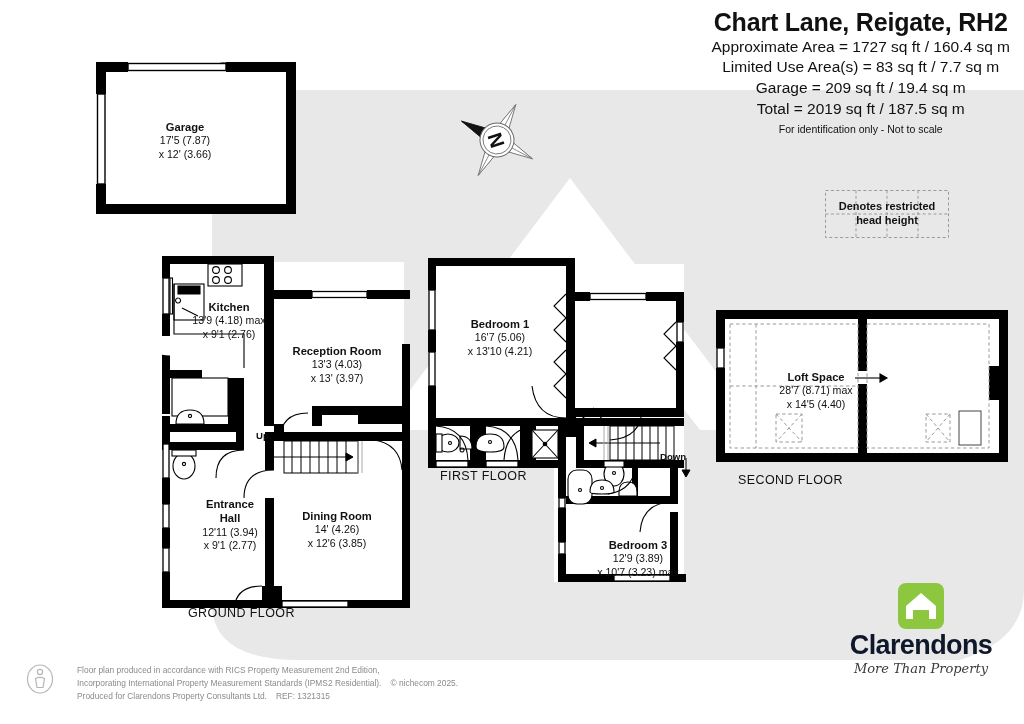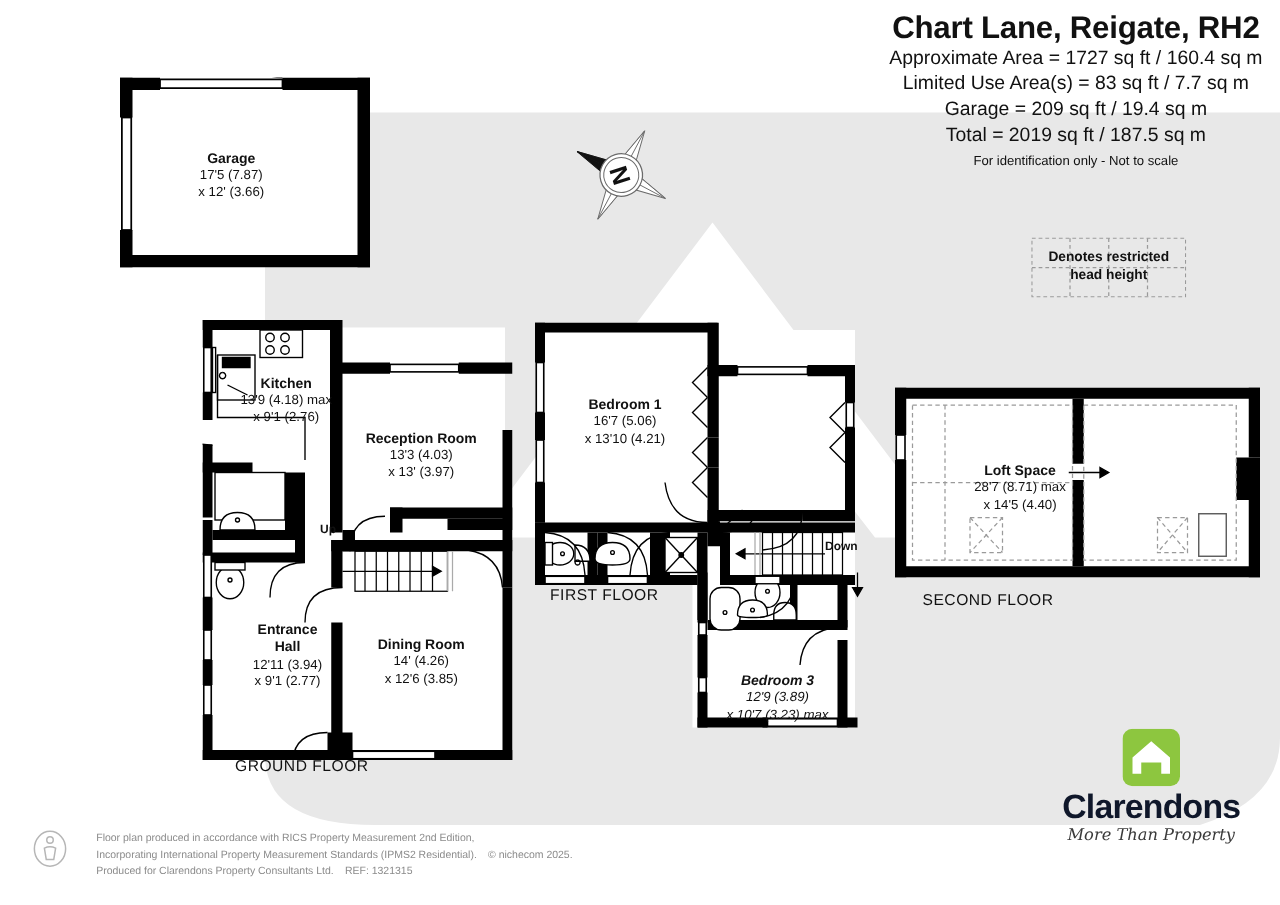--- a/index.html
+++ b/index.html
@@ -278,21 +278,21 @@
     <div class="dim">12'11 (3.94)</div>
     <div class="dim">x 9'1 (2.77)</div>
   </div>
 
   <div class="roomLabel abs" style="left:278px;top:509px;width:118px;">
     <div class="nm">Dining Room</div>
     <div class="dim">14' (4.26)</div>
     <div class="dim">x 12'6 (3.85)</div>
   </div>
 
-  <div class="tinyLabel abs" style="left:256px;top:418px;">Up</div>
+  <div class="tinyLabel abs" style="left:256px;top:430px;">Up</div>
 
   <div class="floorCaption abs" style="left:172px;top:606px;">GROUND FLOOR</div>
 
   <svg class="abs" style="left:414px;top:258px;z-index:4;" width="290" height="330" viewBox="0 0 290 330">
 
     <rect x="20" y="6" width="250" height="200" fill="#ffffff"></rect>
     <rect x="140" y="200" width="130" height="124" fill="#ffffff"></rect>
 
     <g fill="#000000">
 
@@ -432,27 +432,27 @@
     </g>
   </svg>
 
   <div class="roomLabel abs" style="left:440px;top:317px;width:120px;">
     <div class="nm">Bedroom 1</div>
     <div class="dim">16'7 (5.06)</div>
     <div class="dim">x 13'10 (4.21)</div>
   </div>
 
 
-  <div class="roomLabel abs" style="left:560px;top:538px;width:124px;font-style:italic;">
+  <div class="roomLabel abs" style="left:576px;top:538px;width:124px;">
     <div class="nm">Bedroom 3</div>
     <div class="dim">12'9 (3.89)</div>
     <div class="dim">x 10'7 (3.23) max</div>
   </div>
 
-  <div class="tinyLabel abs" style="left:660px;top:432px;text-align:right;">Down</div>
+  <div class="tinyLabel abs" style="left:660px;top:451px;text-align:right;">Down</div>
 
   <div class="floorCaption abs" style="left:424px;top:469px;">FIRST FLOOR</div>
 
   <svg class="abs" style="left:716px;top:310px;z-index:4;" width="292" height="152" viewBox="0 0 292 152">
     <rect x="6" y="6" width="280" height="140" fill="#ffffff"></rect>
     <g fill="#000000">
       <rect x="0" y="0" width="292" height="9"></rect>
       <rect x="0" y="0" width="9" height="38"></rect>
       <rect x="0" y="58" width="9" height="94"></rect>
       <rect x="0" y="143" width="292" height="9"></rect>

